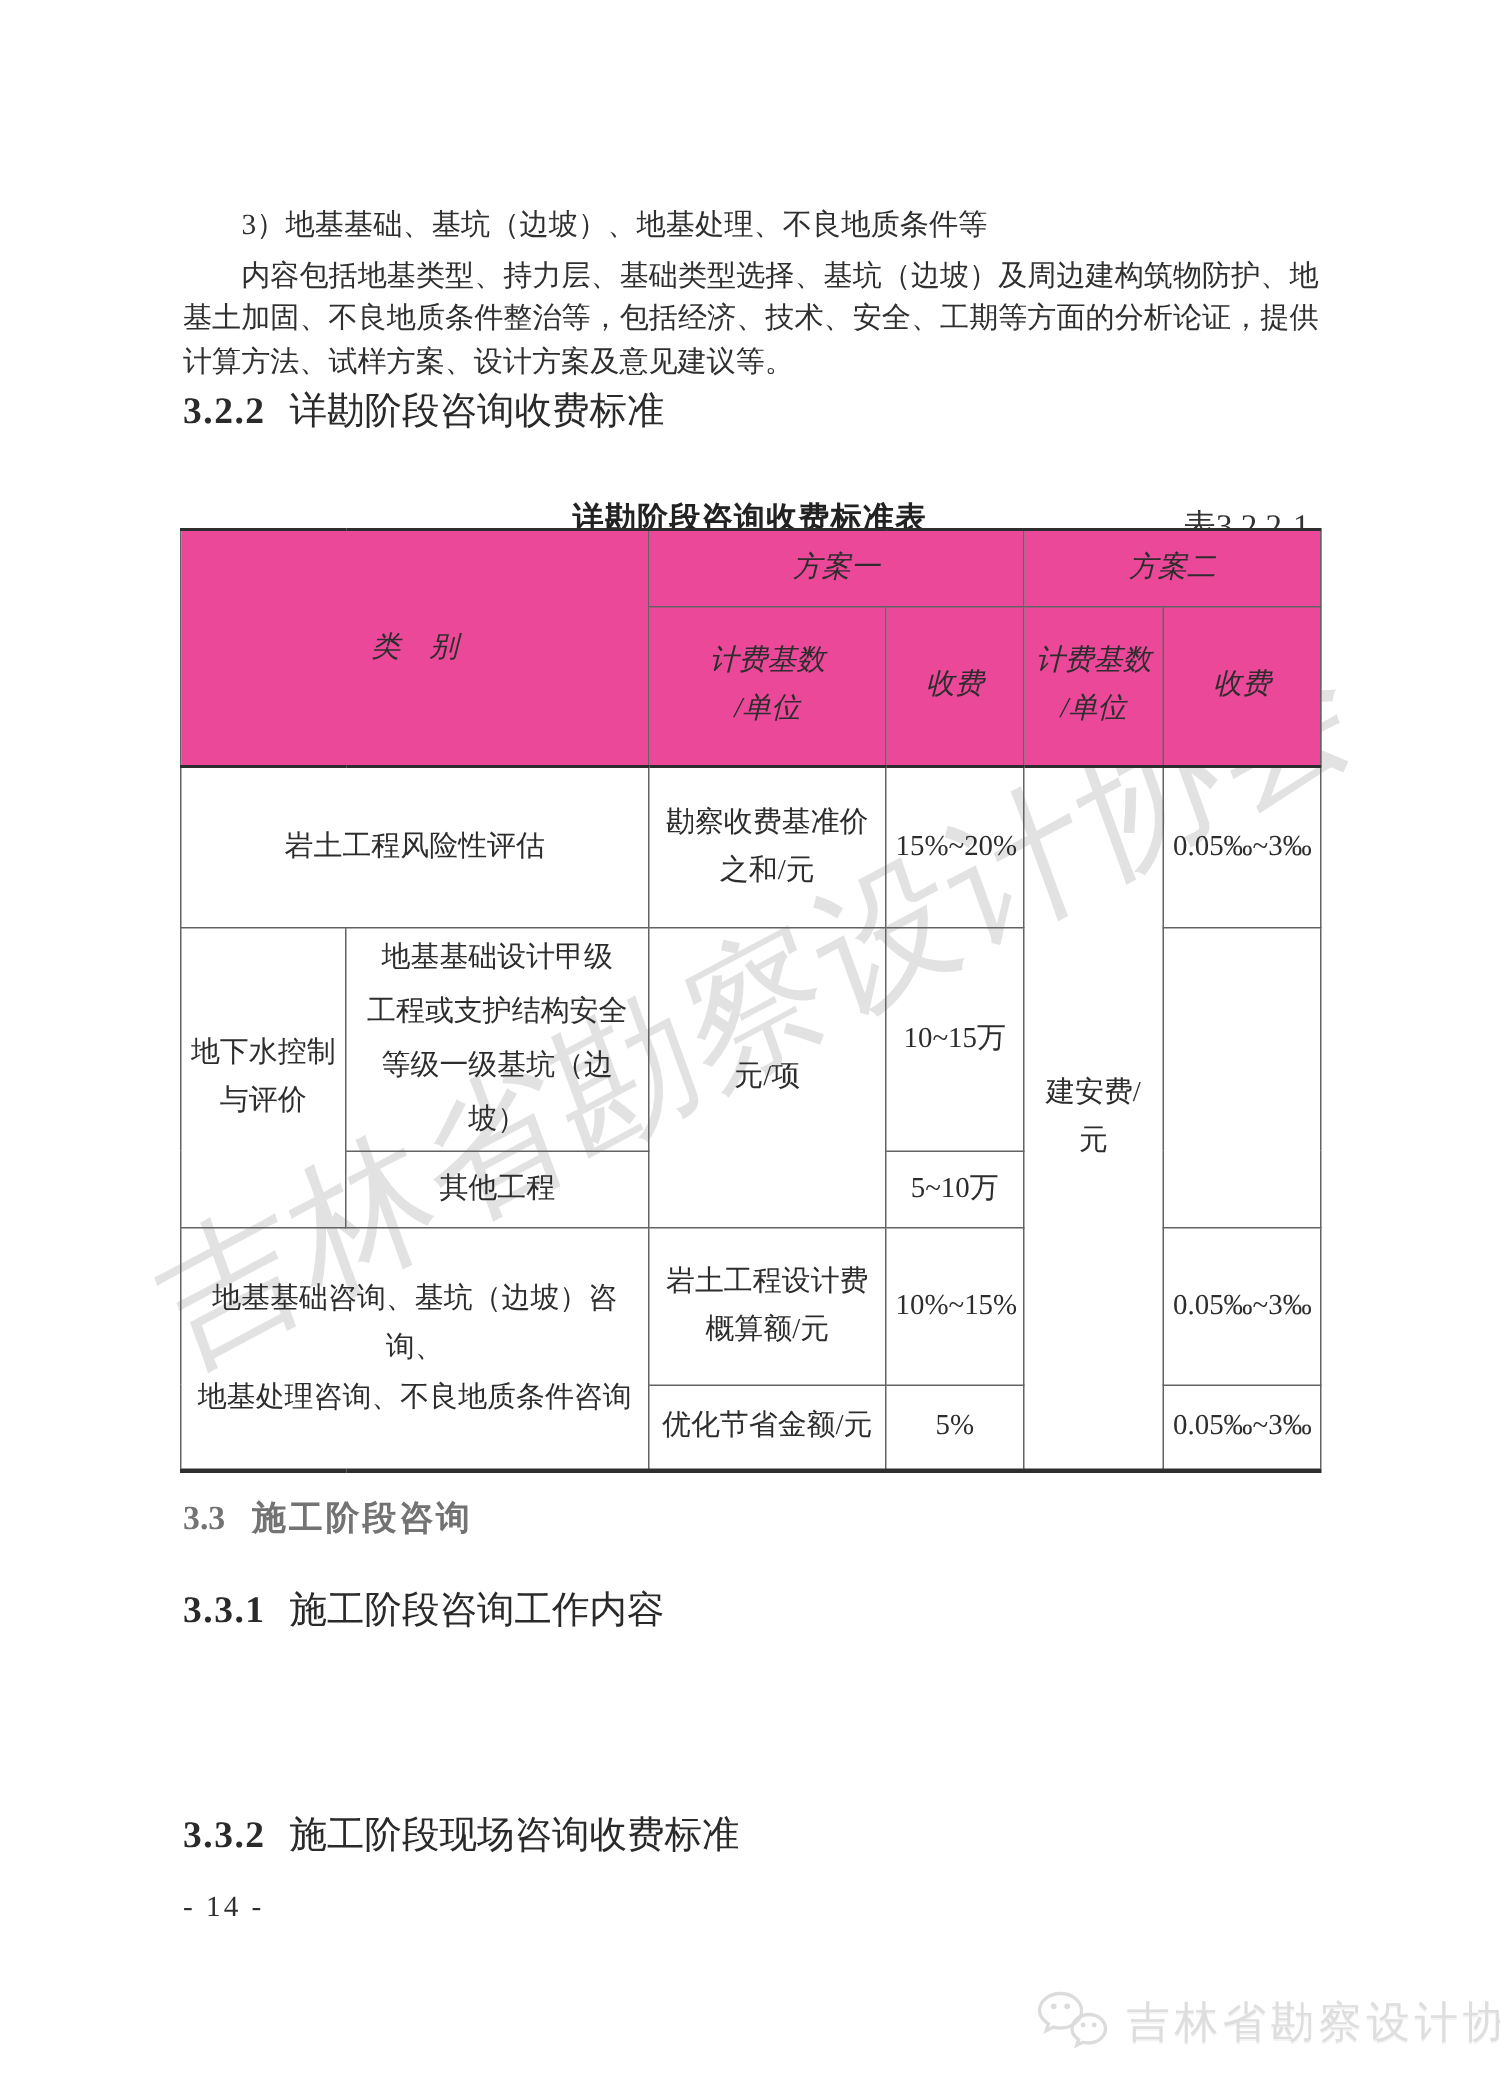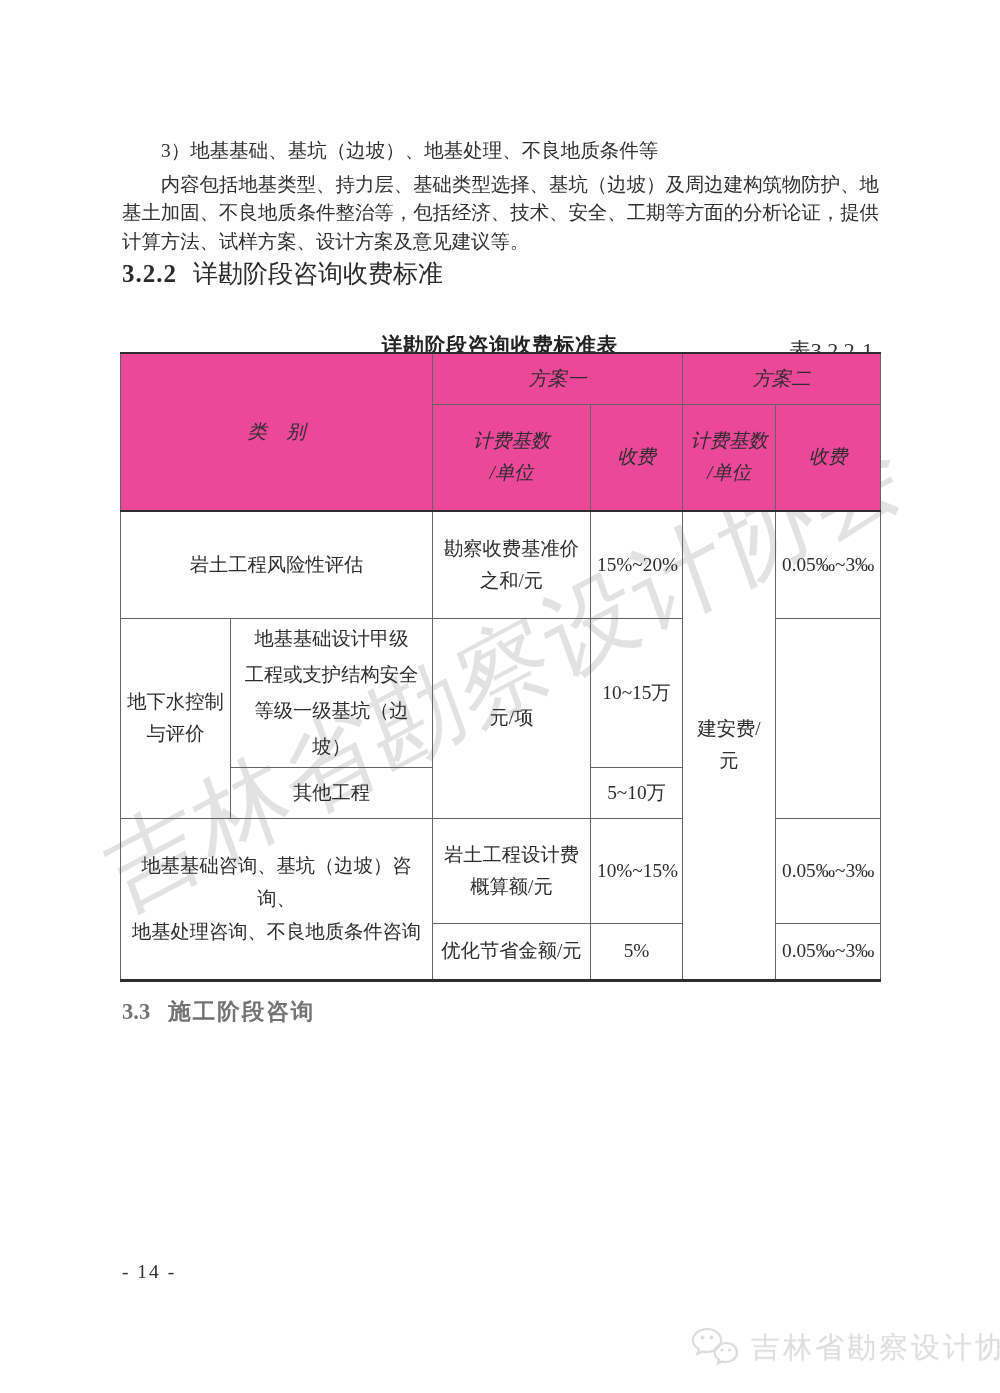--- a/index.html
+++ b/index.html
@@ -177,22 +177,28 @@
         <td>5%</td>
         <td>0.05‰~3‰</td>
       </tr>
     </tbody>
   </table>
 
   <div class="section-heading">
     <span class="num">3.3</span><span class="ttl">施工阶段咨询</span>
   </div>
 
-
-
+  <div class="clause-heading h331">
+    <span class="num">3.3.1</span><span class="ttl">施工阶段咨询工作内容</span>
+  </div>
+
+
+  <div class="clause-heading h332">
+    <span class="num">3.3.2</span><span class="ttl">施工阶段现场咨询收费标准</span>
+  </div>
 
   <div class="page-number">- 14 -</div>
 
   <div class="footer-brand">
     <span>
       <svg width="54" height="44" viewBox="0 0 54 44">
         <g fill="none" stroke="#dcdcdc" stroke-width="2.2">
           <path d="M33 16.5c0 6.6-6.3 11.5-14 11.5-1.6 0-3.2-.2-4.6-.6l-5 2.4 1.6-4.6C7.6 23 5 20 5 16.5 5 9.9 11.3 5 19 5s14 4.9 14 11.5z"></path>
           <path d="M49 28.5c0 5.3-5 9.5-11.3 9.5-1.3 0-2.6-.2-3.8-.5l-4.1 2 1.3-3.8c-2.7-1.7-4.4-4.3-4.4-7.2 0-5.3 5-9.5 11.3-9.5S49 23.2 49 28.5z"></path>
         </g>

